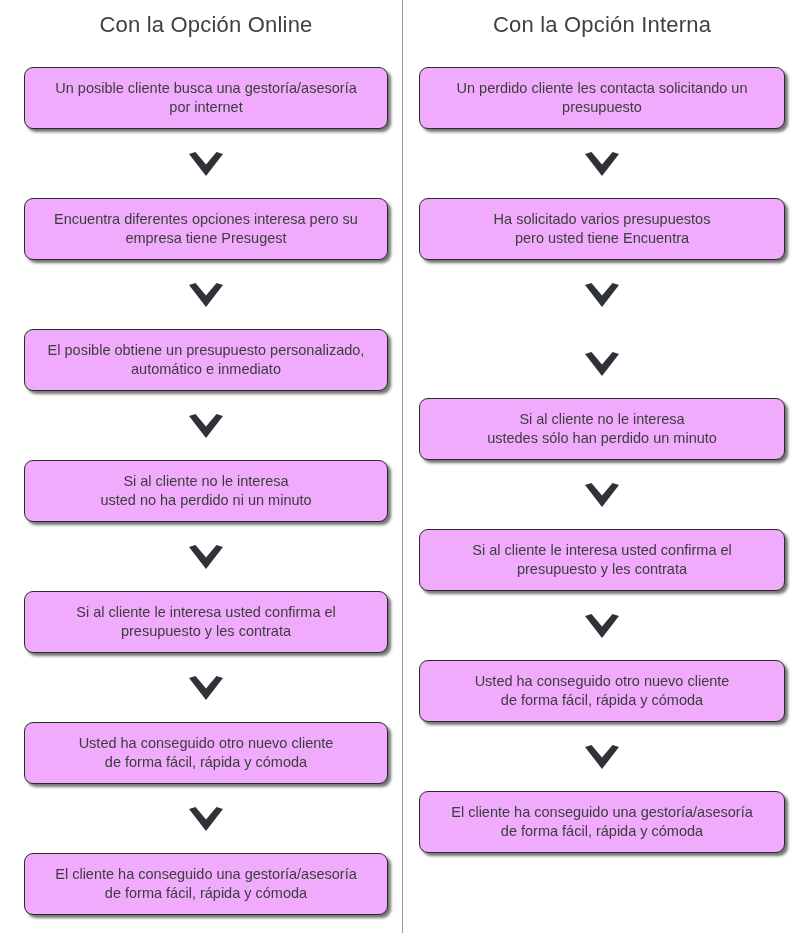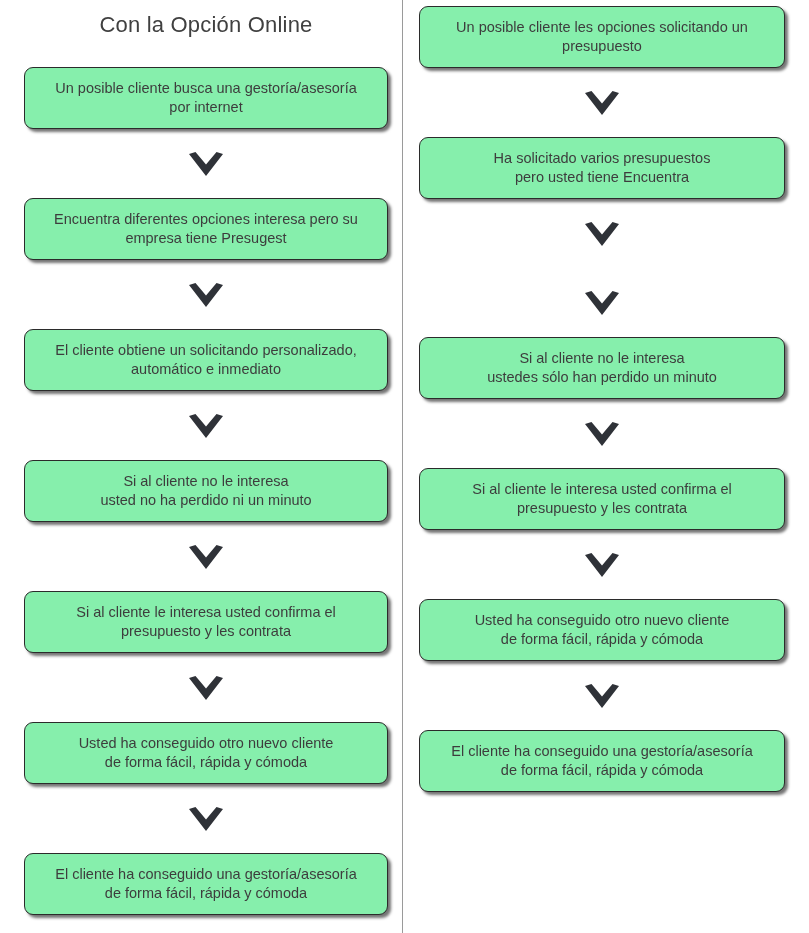--- a/index.html
+++ b/index.html
@@ -71,21 +71,21 @@
     flex-direction: column;
     align-items: stretch;
   }
 
   .node {
     width: 100%;
     min-height: 62px;
     box-sizing: border-box;
     border: 1.4px solid #2b2b2b;
     border-radius: 9px;
-    background: #86efac;
+    background: #f0abfc;
     box-shadow: 3px 3px 3px rgba(0,0,0,0.55);
     display: flex;
     align-items: center;
     justify-content: center;
     text-align: center;
     padding: 6px 10px;
   }
 
   .node-text {
     font-size: 14.5px;
@@ -133,21 +133,21 @@
         <span class="node-text">Encuentra diferentes opciones interesa pero su
 empresa tiene Presugest</span>
       </div>
       <div class="connector">
         <svg class="chevron" viewBox="0 0 34 24">
           <polygon points="0,2 6.5,0 17,12.5 27.5,0 34,2 17,24" fill="#2f3238"></polygon>
         </svg>
       </div>
 
       <div class="node">
-        <span class="node-text">El cliente obtiene un solicitando personalizado,
+        <span class="node-text">El posible obtiene un presupuesto personalizado,
 automático e inmediato</span>
       </div>
       <div class="connector">
         <svg class="chevron" viewBox="0 0 34 24">
           <polygon points="0,2 6.5,0 17,12.5 27.5,0 34,2 17,24" fill="#2f3238"></polygon>
         </svg>
       </div>
 
       <div class="node">
         <span class="node-text">Si al cliente no le interesa
@@ -181,24 +181,25 @@
 
       <div class="node">
         <span class="node-text">El cliente ha conseguido una gestoría/asesoría
 de forma fácil, rápida y cómoda</span>
       </div>
 
     </div>
   </div>
 
   <div class="column right">
+    <div class="col-title">Con la Opción Interna</div>
     <div class="flow">
 
       <div class="node">
-        <span class="node-text">Un posible cliente les opciones solicitando un
+        <span class="node-text">Un perdido cliente les contacta solicitando un
 presupuesto</span>
       </div>
       <div class="connector">
         <svg class="chevron" viewBox="0 0 34 24">
           <polygon points="0,2 6.5,0 17,12.5 27.5,0 34,2 17,24" fill="#2f3238"></polygon>
         </svg>
       </div>
 
       <div class="node">
         <span class="node-text">Ha solicitado varios presupuestos

